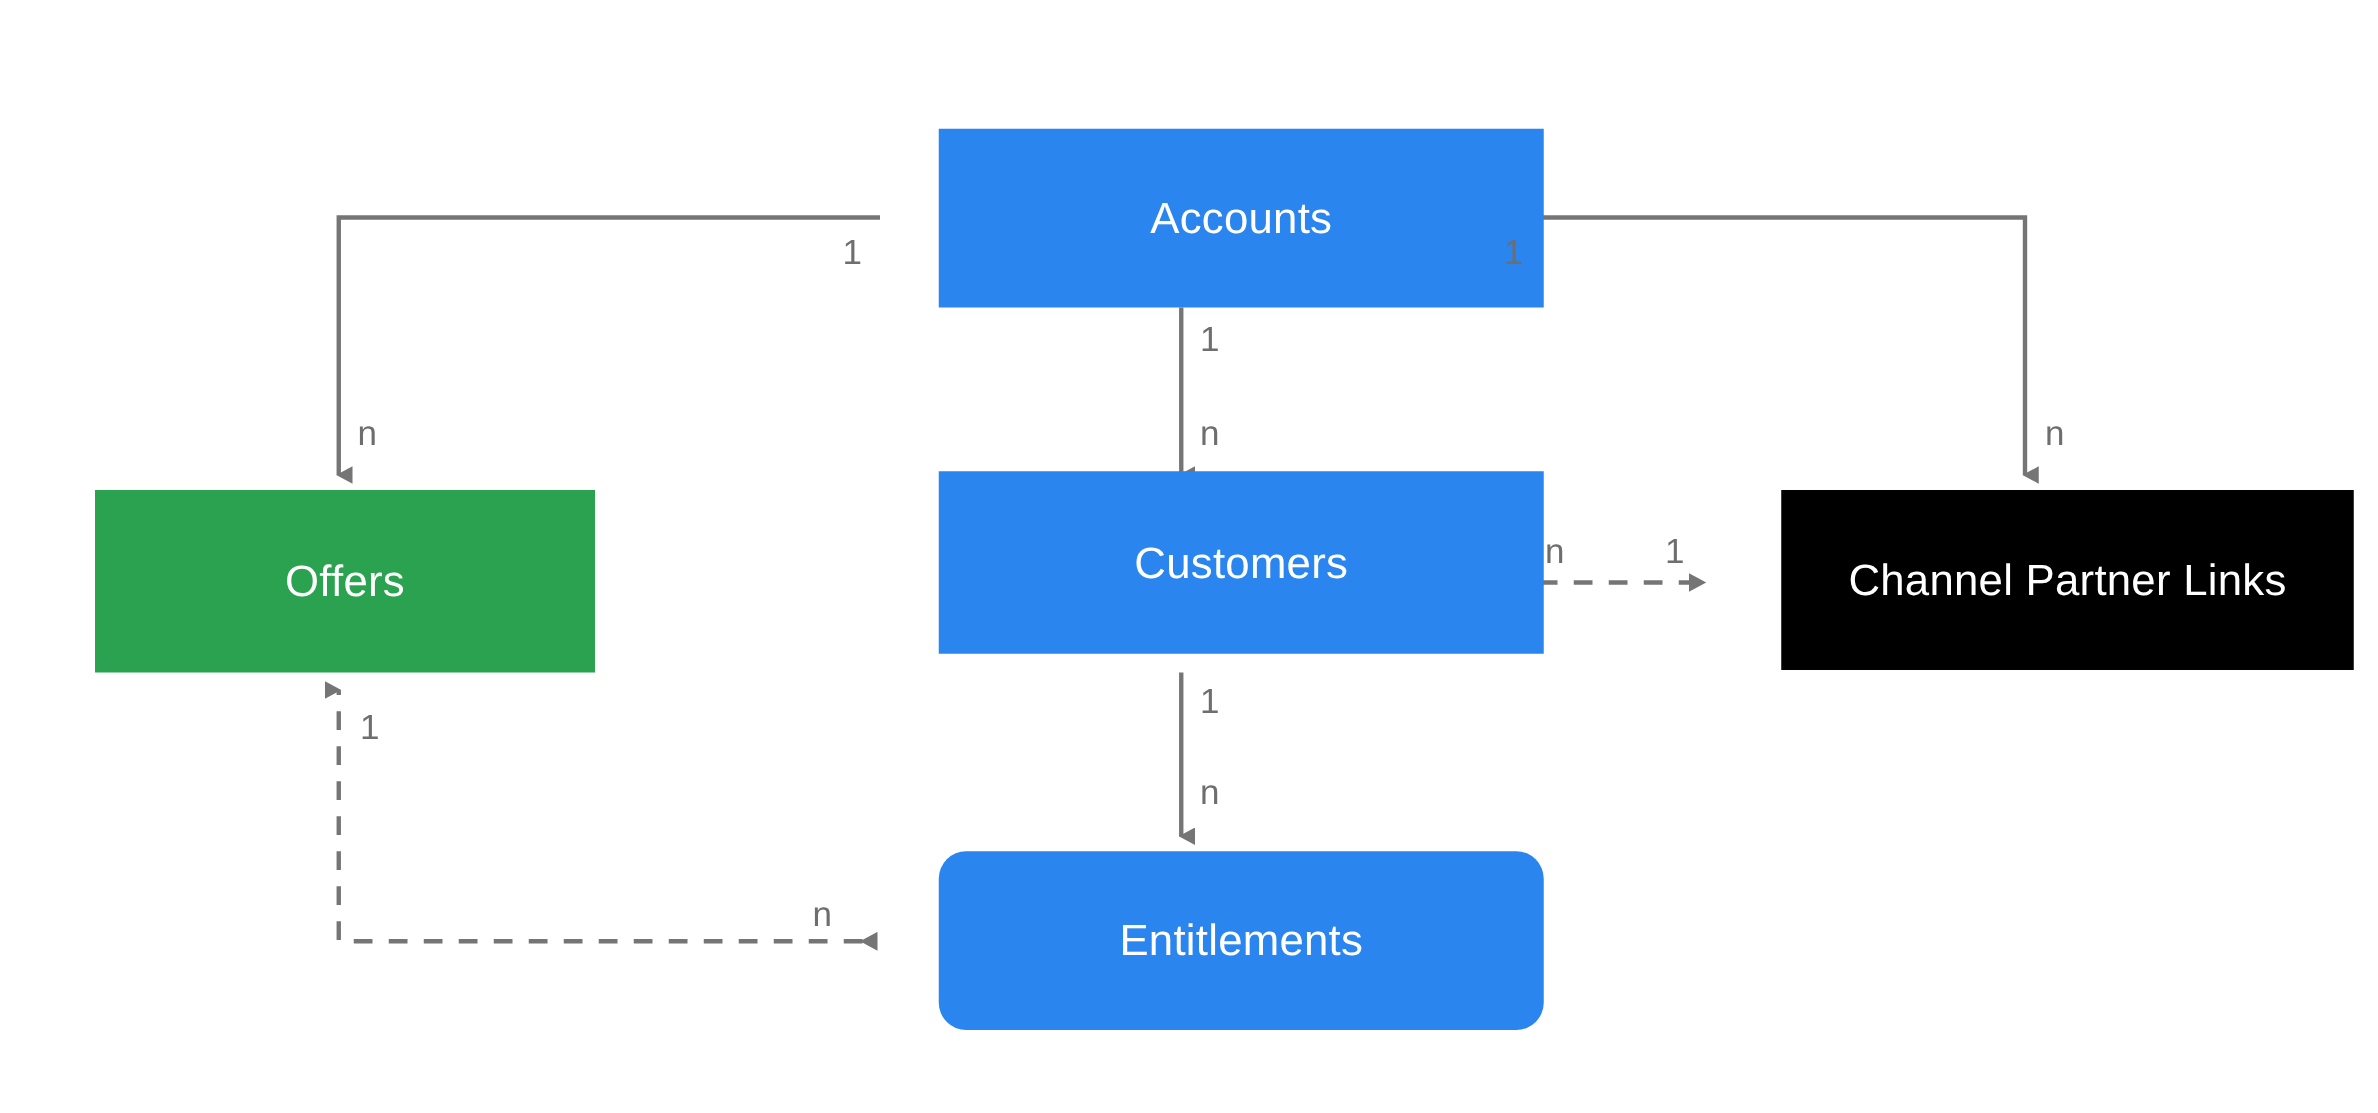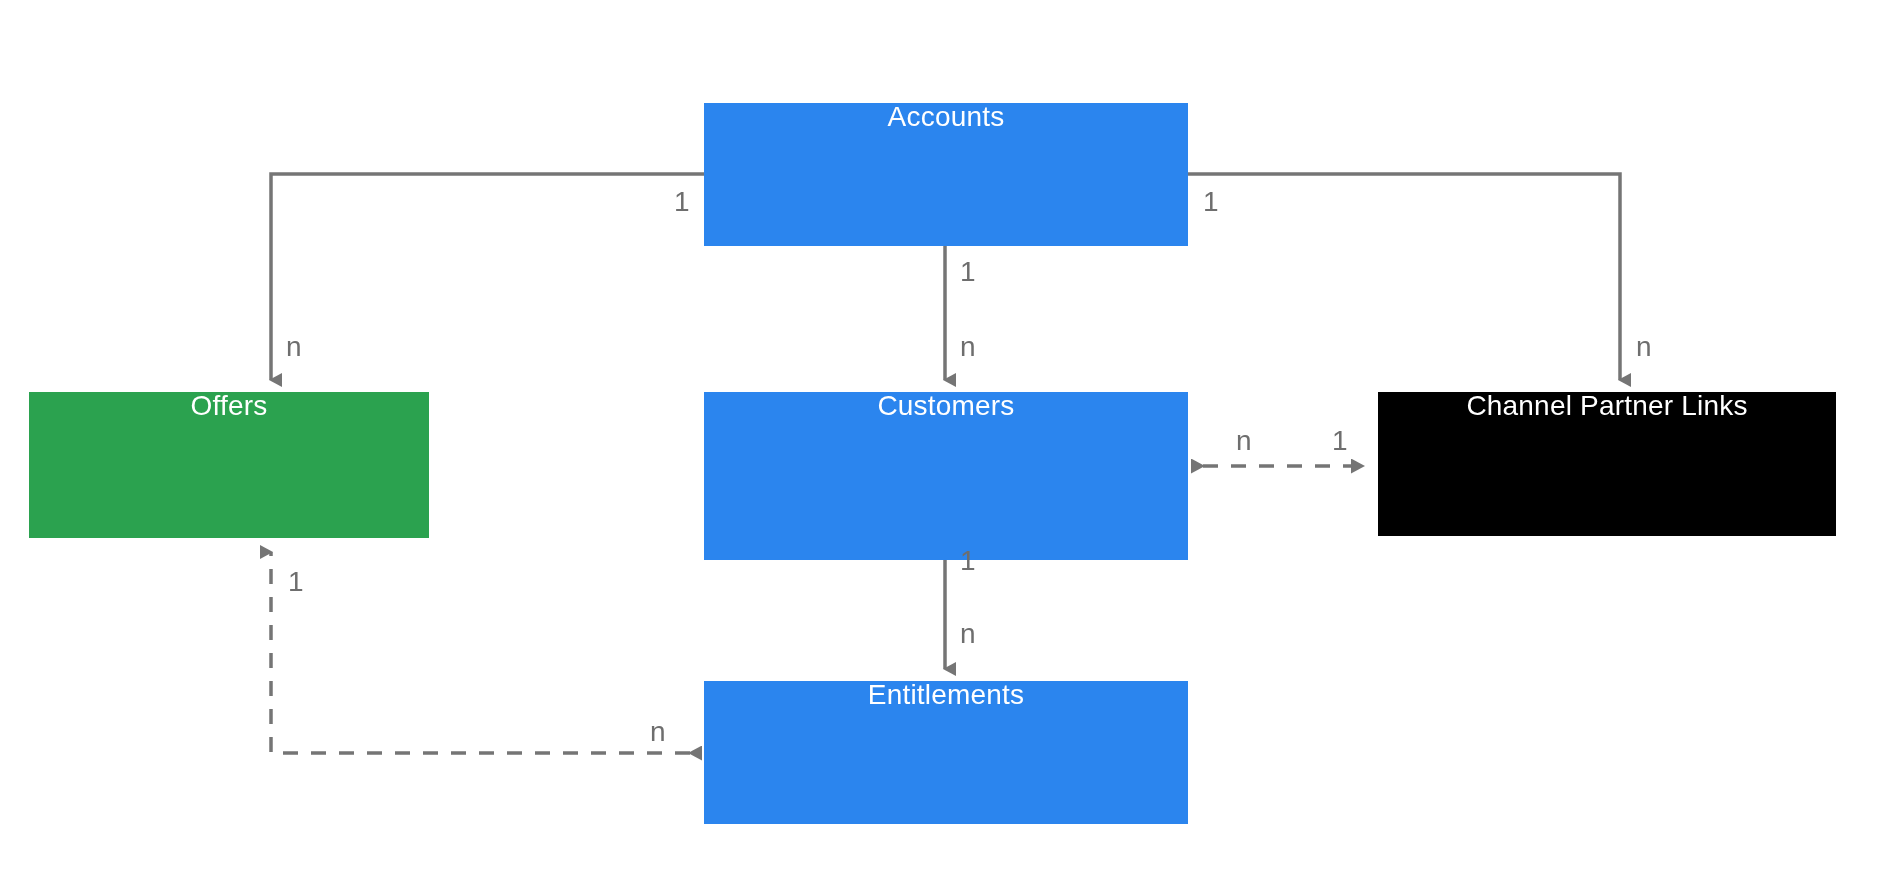--- a/index.html
+++ b/index.html
@@ -23,32 +23,34 @@
   #edge-layer {
     position: absolute;
     left: 0;
     top: 0;
     width: 1902px;
     height: 890px;
   }
   .node {
     position: absolute;
     display: flex;
+    align-items: center;
     justify-content: center;
     box-sizing: border-box;
     color: #ffffff;
-    font-size: 28px;
+    font-size: 35px;
     font-weight: 400;
     letter-spacing: 0.2px;
     line-height: 1;
     white-space: nowrap;
+    margin-left: 47px;
   }
   .node-accounts   { left: 704px;  top: 103px; width: 484px; height: 143px; }
   .node-offers     { left: 29px;   top: 392px; width: 400px; height: 146px; }
-  .node-customers  { left: 704px;  top: 392px; width: 484px; height: 168px; }
+  .node-customers  { left: 704px;  top: 377px; width: 484px; height: 146px; }
   .node-cpl        { left: 1378px; top: 392px; width: 458px; height: 144px; }
   .node-entitlements { left: 704px; top: 681px; width: 484px; height: 143px; }
 
   .edge-label {
     position: absolute;
     color: #6e6e6e;
     font-size: 28px;
     line-height: 1;
     white-space: nowrap;
     font-family: "Liberation Sans", sans-serif;
@@ -106,21 +108,21 @@
   </div>
 
   <div class="node node-customers" style="background:#2B85EE;">
     <span>Customers</span>
   </div>
 
   <div class="node node-cpl" style="background:#000000;">
     <span>Channel Partner Links</span>
   </div>
 
-  <div class="node node-entitlements" style="background:#2B85EE;">
+  <div class="node node-entitlements" style="background:#2B85EE;border-radius:22px;">
     <span>Entitlements</span>
   </div>
 
 
   <div class="edge-label" style="left:674px; top:188px;">1</div>
 
   <div class="edge-label" style="left:286px; top:333px;">n</div>
 
   <div class="edge-label" style="left:960px; top:258px;">1</div>
 

